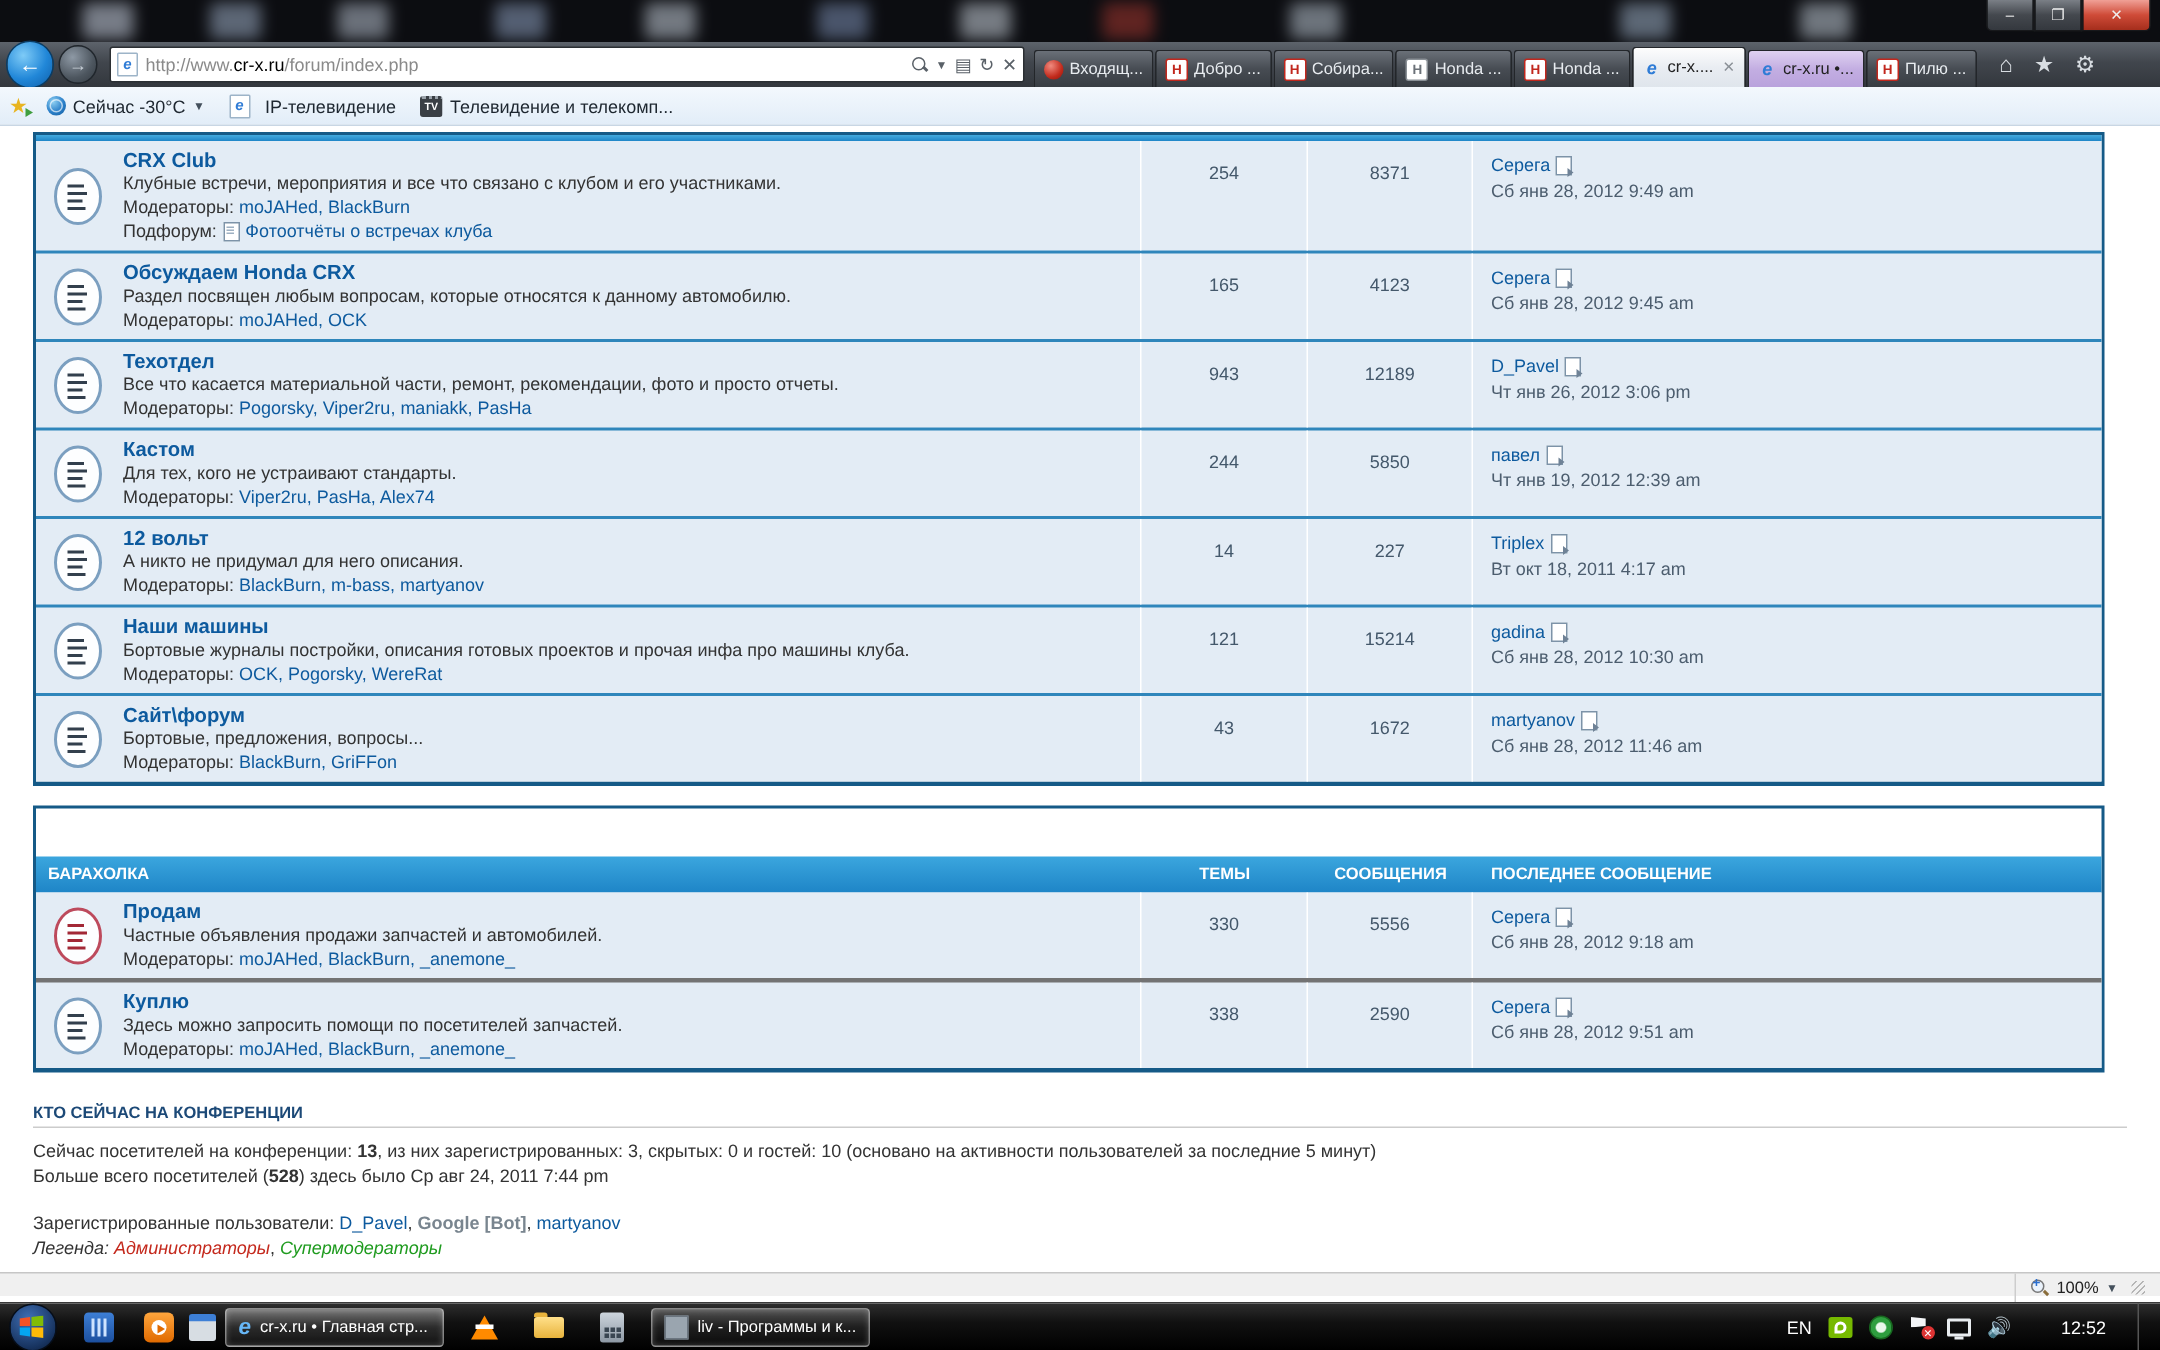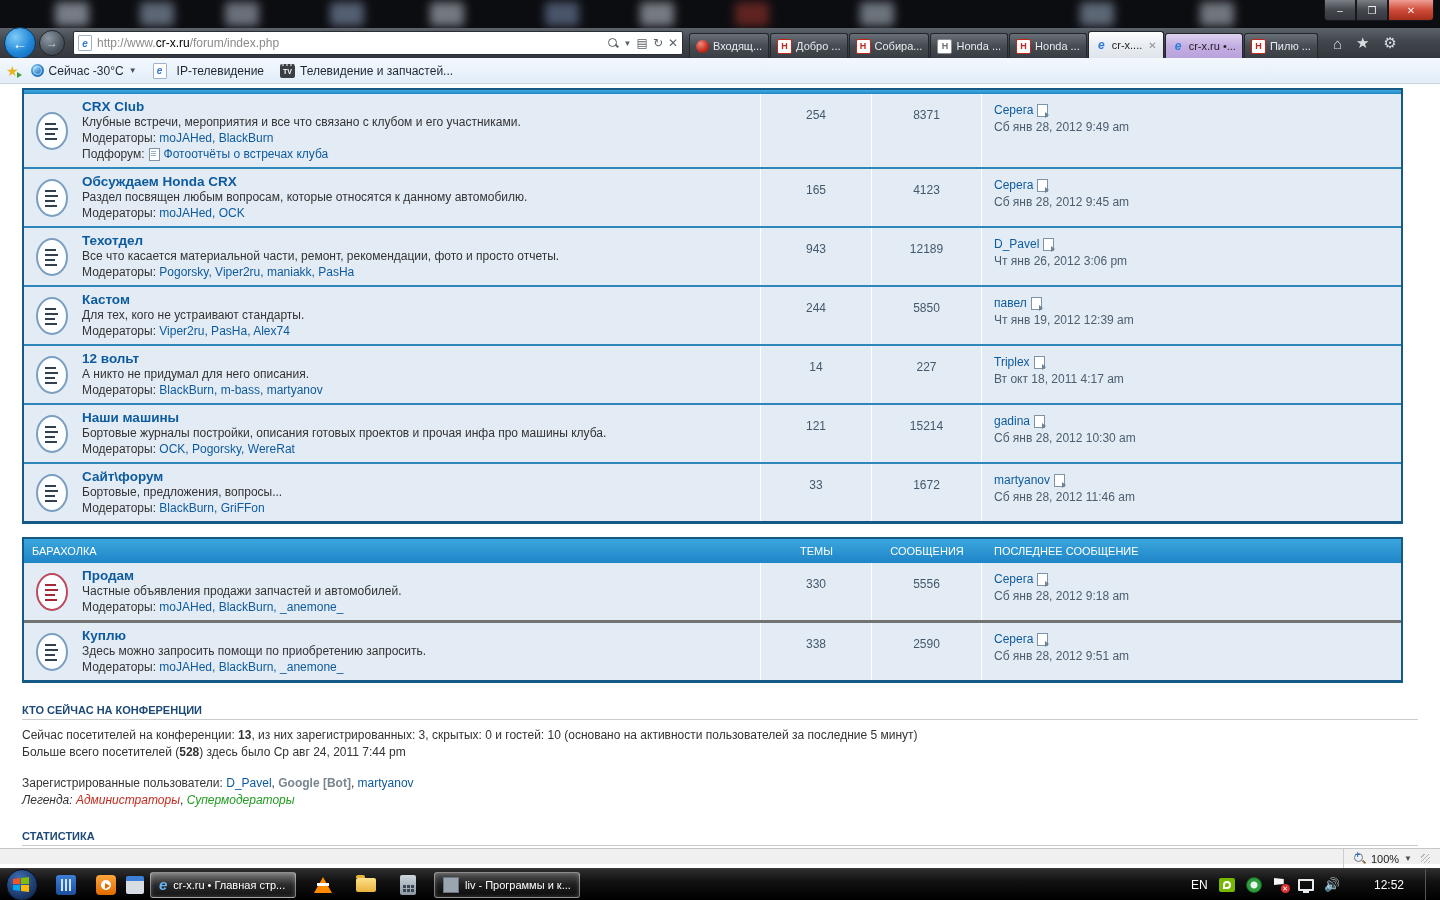--- a/index.html
+++ b/index.html
@@ -83,21 +83,21 @@
   .fsub{margin-top:2px;color:#333;display:flex;align-items:center;gap:4px;}
   .docicon,.goicon{width:9px;height:11px;border:1px solid #7d93a8;background:#fff;position:relative;display:inline-block;flex:none;}
   .docicon::after{content:"";position:absolute;left:1px;top:2px;width:5px;height:1px;background:#9db0c2;box-shadow:0 2px 0 #9db0c2,0 4px 0 #9db0c2;}
   .goicon{margin-left:4px;}
   .goicon::after{content:"";position:absolute;right:-2px;bottom:-2px;border-left:4px solid #6f8296;border-top:3px solid transparent;border-bottom:3px solid transparent;}
   .fcol{border-left:1px solid #fff;display:flex;justify-content:center;padding-top:14px;color:#44586b;}
   .flast{border-left:1px solid #fff;padding:9px 0 16px 12px;}
   .flast-u{display:flex;align-items:center;}
   .fdate{color:#4c5d6e;margin-top:3px;}
   .fleahead{display:grid;grid-template-columns:737px 111px 110px 420px;align-items:center;height:24px;
-    background:linear-gradient(#3ba6de,#1e85c7);color:#fff;font-weight:normal;font-size:11px;}
+    background:linear-gradient(#3ba6de,#1e85c7);color:#fff;font-weight:bold;font-size:11px;margin-top:32px;}
   .fleahead .c0{padding-left:8px;} .fleahead .cc{text-align:center;} .fleahead .cl{padding-left:12px;}
   .ftable.flea{margin-top:13px;}
 
   .sect-h{margin:21px 7px 0 0;padding-bottom:3px;border-bottom:1px solid #ccc;color:#1c4977;font-size:11px;font-weight:bold;}
   .sect-body{margin-top:7px;color:#333;line-height:17px;}
   .b{font-weight:bold;}
   .link{color:#0d5a9e;}
   .bot{color:#79858f;font-weight:bold;}
   .legend{margin-top:14px;}
   .it{font-style:italic;}
@@ -254,21 +254,21 @@
     <span class="globe"></span>
     <span>Сейчас -30°C</span>
     <span class="dd">▼</span>
   </span>
   <span class="favitem">
     <span class="iedoc">e</span>
     <span>IP-телевидение</span>
   </span>
   <span class="favitem">
     <span class="tvic">TV</span>
-    <span>Телевидение и запчастей...</span>
+    <span>Телевидение и телекомп...</span>
   </span>
 </div>
 
 <div class="page">
 
   <div class="ftable main">
     <div class="tbl-cap"></div>
     <div>
   <div class="frow">
     <div class="ficon">
@@ -445,21 +445,21 @@
     </div>
     <div class="finfo">
       <a class="ftitle">Сайт\форум</a>
       <div class="fdesc">Бортовые, предложения, вопросы...</div>
       <div class="fmods">
         <span>Модераторы:</span>
         <a class="modlinks">BlackBurn, GriFFon</a>
       </div>
       
     </div>
-    <div class="fcol">33</div>
+    <div class="fcol">43</div>
     <div class="fcol">1672</div>
     <div class="flast">
       <div class="flast-u">
         <a class="ulink">martyanov</a>
         <span class="goicon"></span>
       </div>
       <div class="fdate">Сб янв 28, 2012 11:46 am</div>
     </div>
   </div>
 </div>
@@ -502,21 +502,21 @@
 
   <div class="frow">
     <div class="ficon">
       <svg width="38" height="42" viewBox="0 0 38 42">
         <ellipse class="fic-e" cx="19" cy="21" rx="15" ry="18"></ellipse>
         <path class="fic-l" d="M12 14h11M12 19h13M12 24h10M12 29h12"></path>
       </svg>
     </div>
     <div class="finfo">
       <a class="ftitle">Куплю</a>
-      <div class="fdesc">Здесь можно запросить помощи по приобретению запросить.</div>
+      <div class="fdesc">Здесь можно запросить помощи по посетителей запчастей.</div>
       <div class="fmods">
         <span>Модераторы:</span>
         <a class="modlinks">moJAHed, BlackBurn, _anemone_</a>
       </div>
       
     </div>
     <div class="fcol">338</div>
     <div class="fcol">2590</div>
     <div class="flast">
       <div class="flast-u">

